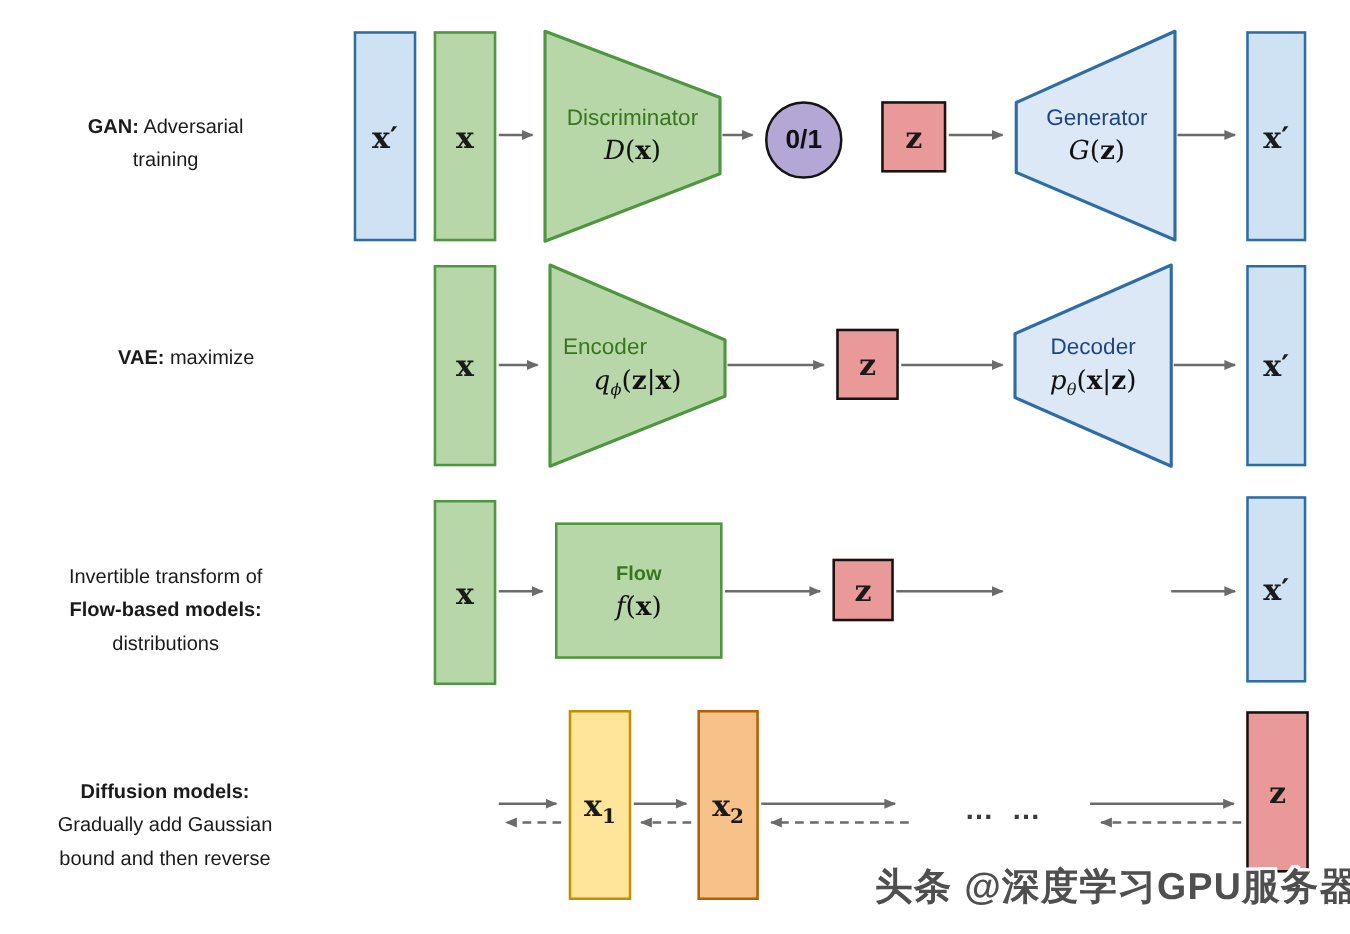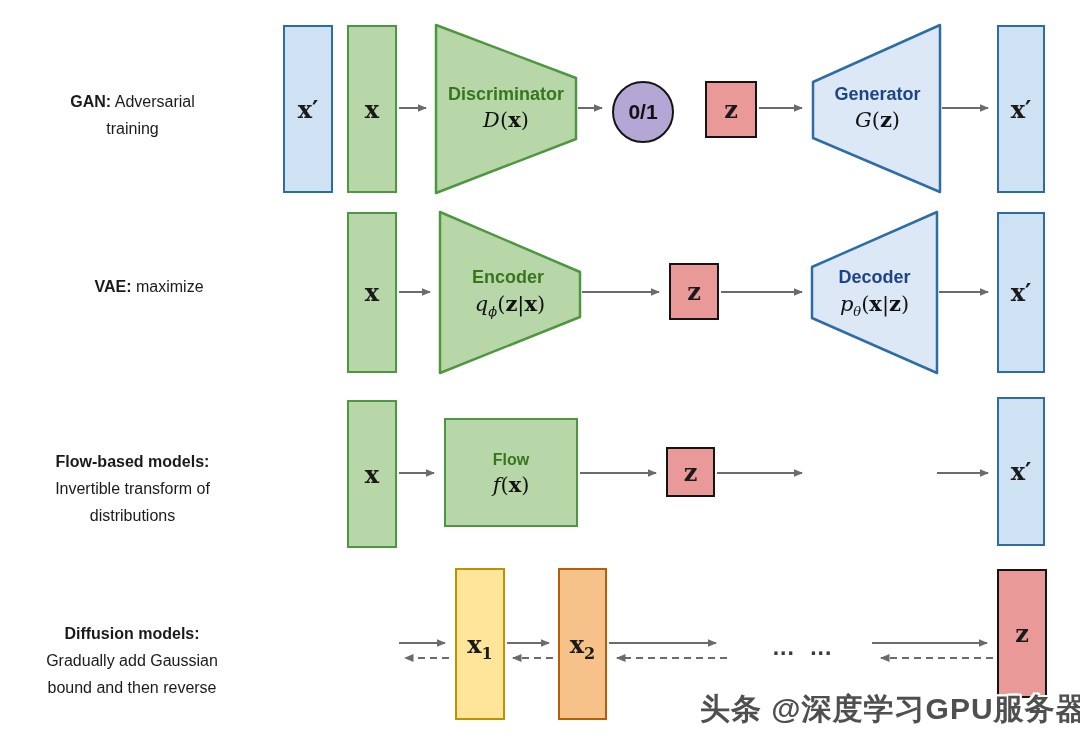--- a/index.html
+++ b/index.html
@@ -20,21 +20,21 @@
   .blue  {background:#cfe2f3;border:2px solid #2e6da4;}
   .red   {background:#ea9999;border:2.5px solid #141414;}
   .yellow{background:#ffe599;border:2.5px solid #bf9000;}
   .orange{background:#f6c28a;border:2.5px solid #b45f06;}
 
   .circle{position:absolute;z-index:2;border-radius:50%;background:#b4a7d6;border:2.5px solid #141414;
           display:flex;align-items:center;justify-content:center;
           font-family:"Liberation Sans",sans-serif;font-weight:bold;font-size:21px;color:#111;}
 
   
-  .trap-title{position:absolute;z-index:2;text-align:center;font-weight:bold;font-size:18px;}
+  .trap-title{position:absolute;z-index:2;text-align:center;font-weight:normal;font-size:18px;}
   .g-title{color:#38761d;}
   .b-title{color:#1c4587;}
 
   .formula{position:absolute;z-index:2;text-align:center;font-family:"DejaVu Serif",serif;
            font-size:21px;color:#111;}
   .formula i{font-style:italic;}
   .formula b{font-style:normal;font-weight:bold;}
   .formula sub{font-size:13px;font-style:italic;line-height:0;}
 
   
@@ -64,21 +64,21 @@
   #gan-x{left:347px;top:25px;width:50px;height:168px;}
   #gan-circle{left:612px;top:81px;width:58px;height:58px;}
   #gan-z{left:705px;top:81px;width:52px;height:57px;}
   #gan-xp-r{left:997px;top:25px;width:48px;height:168px;}
   #disc-title{left:436px;top:84px;width:140px;}
   #disc-formula{left:436px;top:107px;width:140px;}
   #gen-title{left:815px;top:84px;width:125px;}
   #gen-formula{left:815px;top:107px;width:125px;}
 
   #vae-x{left:347px;top:212px;width:50px;height:161px;}
-  #enc-title{left:440px;top:267px;width:136px;}
+  #enc-title{left:416px;top:267px;width:136px;}
   #enc-formula{left:440px;top:291px;width:140px;}
   #vae-z{left:669px;top:263px;width:50px;height:57px;}
   #dec-title{left:812px;top:267px;width:125px;}
   #dec-formula{left:812px;top:291px;width:125px;}
   #vae-xp{left:997px;top:212px;width:48px;height:161px;}
 
   #flow-x{left:347px;top:400px;width:50px;height:148px;}
   #flow-box{left:444px;top:418px;width:134px;height:109px;}
   #flow-z{left:666px;top:447px;width:49px;height:50px;}
   #inv-box{left:813px;top:416px;width:122px;height:111px;}
@@ -135,22 +135,22 @@
   </svg>
 
   <div class="rowlabel" id="gan-label">
     <div><b>GAN:</b><span> Adversarial</span></div>
     <div>training</div>
   </div>
   <div class="rowlabel" id="vae-label">
     <div><b>VAE:</b><span> maximize</span></div>
   </div>
   <div class="rowlabel" id="flow-label">
+    <div>Invertible transform of</div>
     <div><b>Flow-based models:</b></div>
-    <div>Invertible transform of</div>
     <div>distributions</div>
   </div>
   <div class="rowlabel" id="diff-label">
     <div><b>Diffusion models:</b></div>
     <div>Gradually add Gaussian</div>
     <div>bound and then reverse</div>
   </div>
 
   <div class="vbox blue" id="gan-xp-l">
     <span class="letter"><b>x</b><span>′</span></span>

